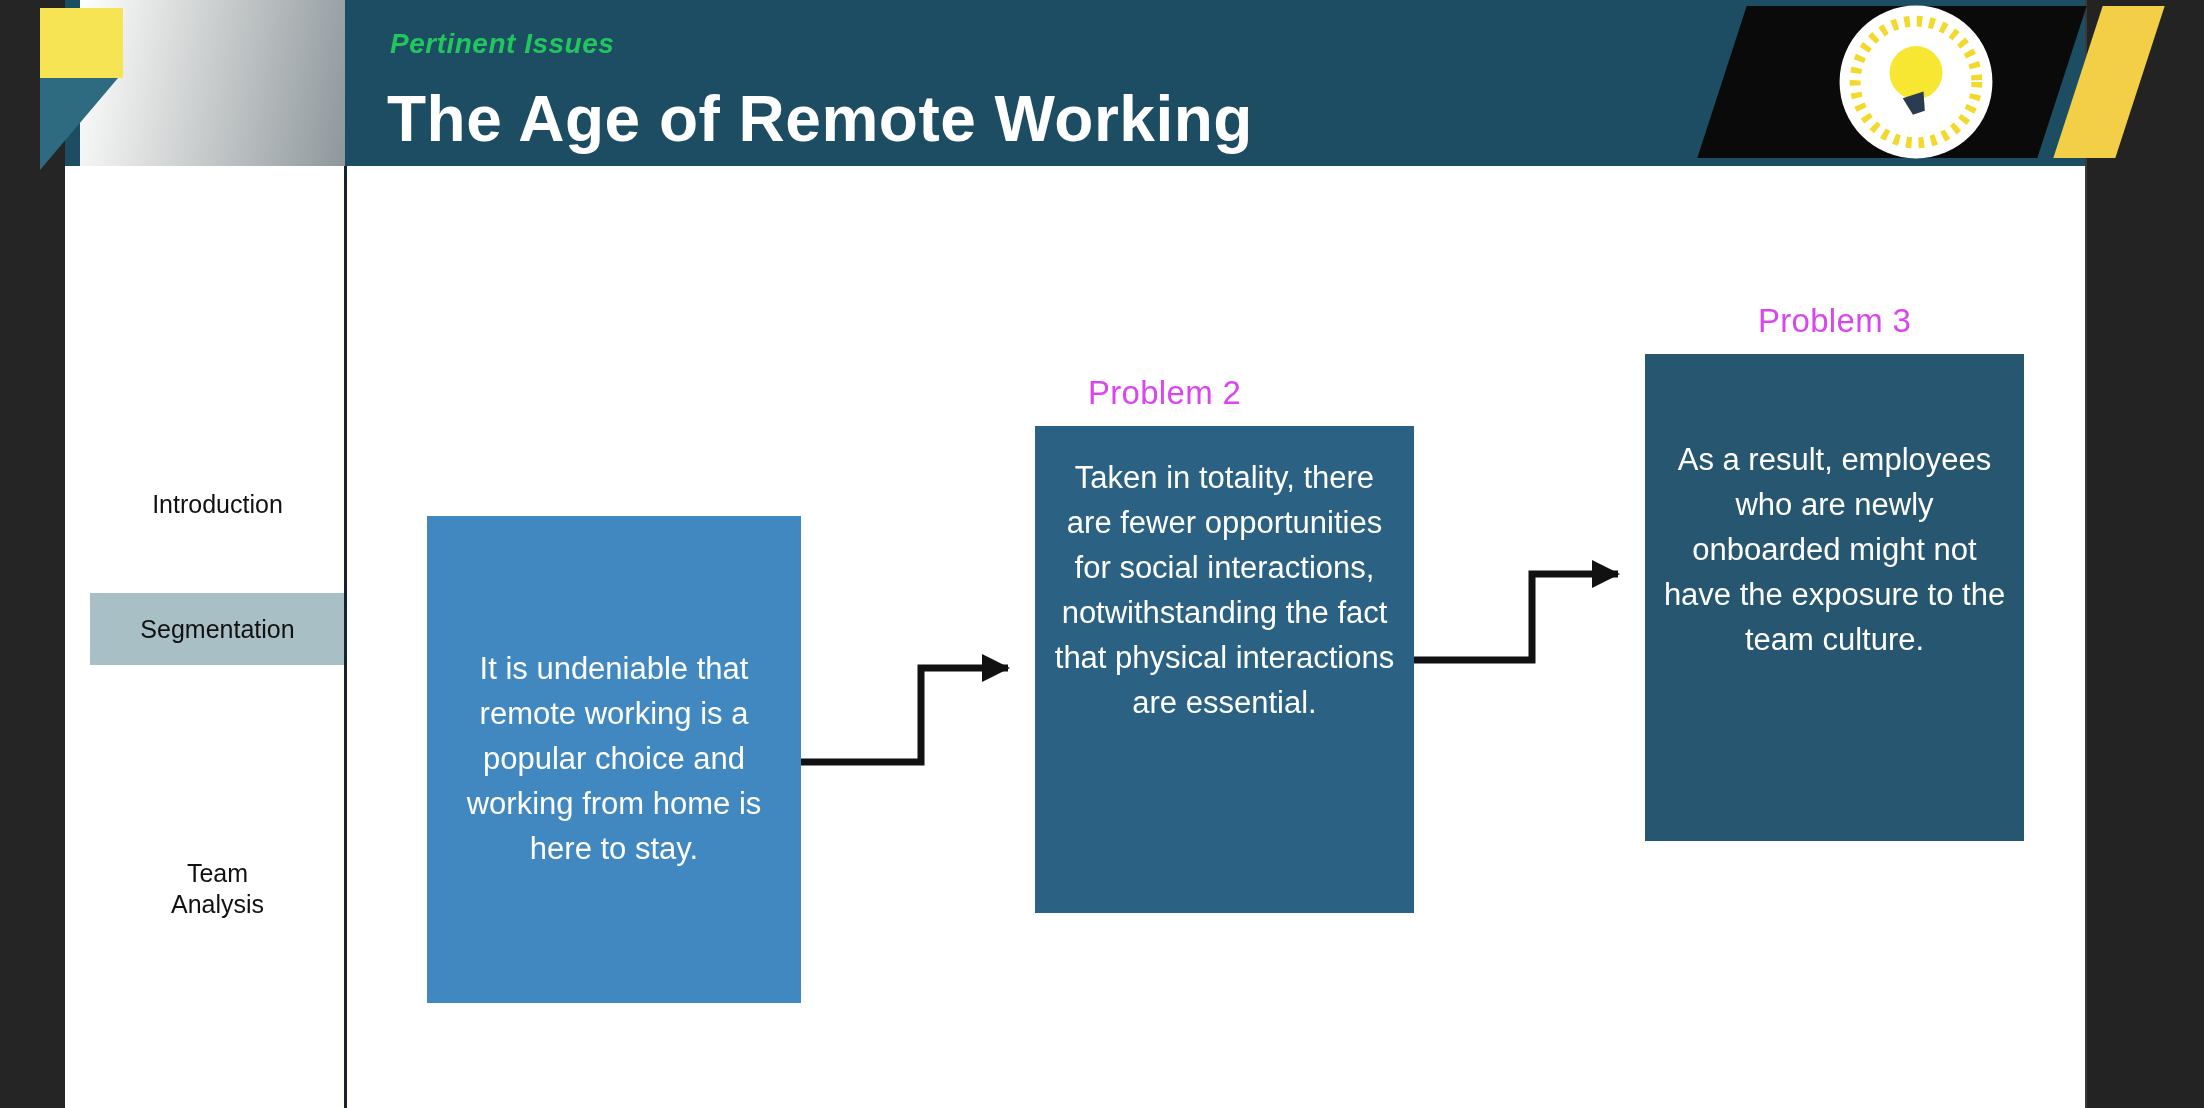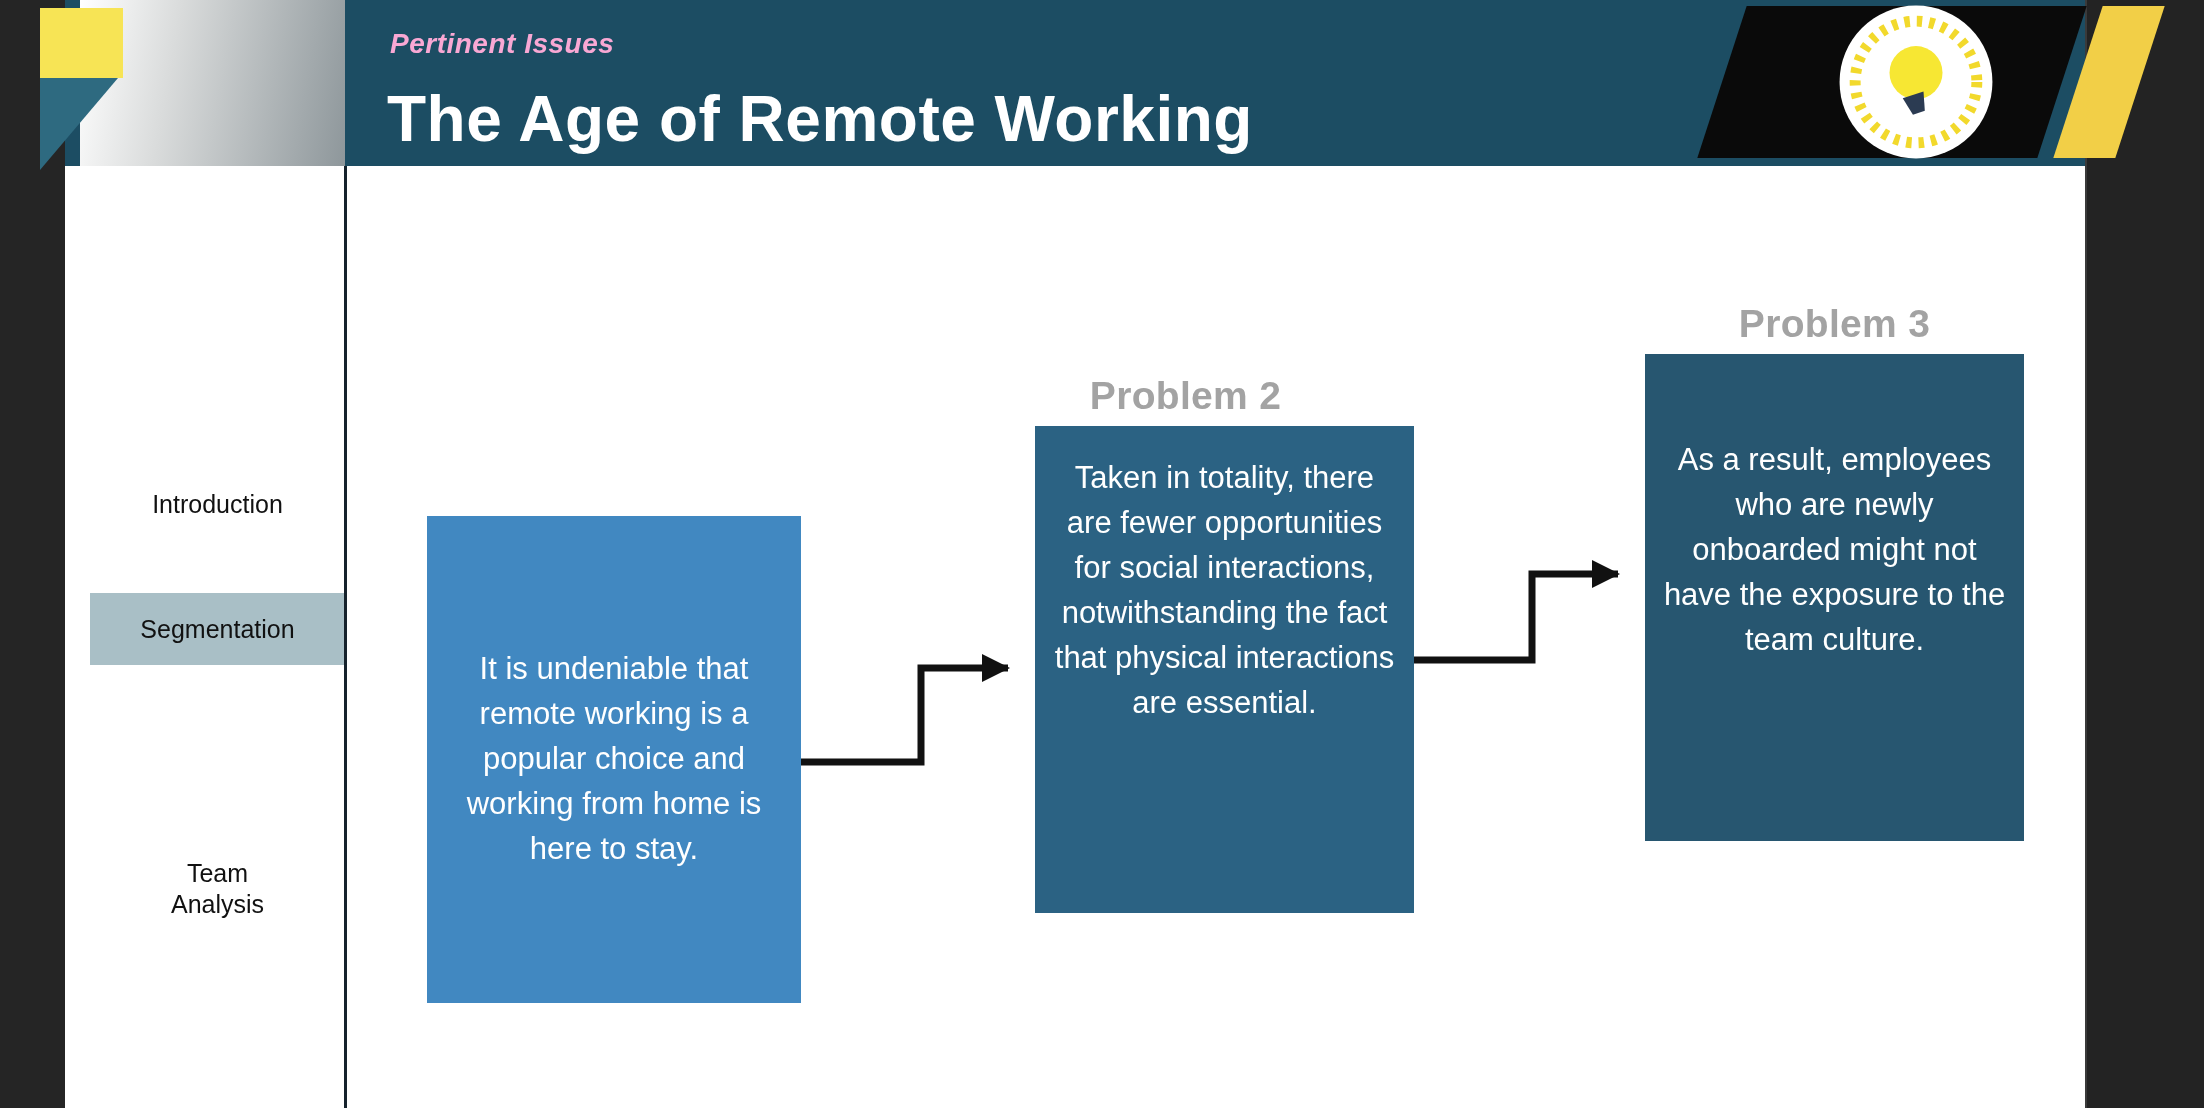--- a/index.html
+++ b/index.html
@@ -11,21 +11,21 @@
   .frame-left  { position:absolute; left:0; top:0; width:65px; height:1108px; background:#252525; }
   .frame-right { position:absolute; left:2085px; top:0; width:119px; height:1108px; background:#232323; border-left:2px solid #3a3a3a; }
 
   
   .slide { position:absolute; left:65px; top:0; width:2020px; height:1108px; background:#ffffff; }
 
   
   .header-band { position:absolute; left:0; top:0; width:2020px; height:166px; background:#1c4d63; }
   .header-gradient { position:absolute; left:15px; top:0; width:265px; height:166px;
                      background:linear-gradient(100deg,#ffffff 0%,#d9dbdb 35%,#8e979b 100%); }
-  .eyebrow { position:absolute; left:325px; top:28px; color:#f9a8d4; font-size:28px;
+  .eyebrow { position:absolute; left:325px; top:28px; color:#22c55e; font-size:28px;
              font-weight:bold; font-style:italic; letter-spacing:.5px; }
   .slide-title { position:absolute; left:322px; top:82px; color:#ffffff; font-size:64px;
                  font-weight:bold; letter-spacing:.5px; }
 
   
   .accent-square { position:absolute; left:40px; top:8px; width:83px; height:70px; background:#f7e455; }
   .accent-triangle { position:absolute; left:40px; top:78px; width:78px; height:92px; background:#2e6a80;
                      clip-path:polygon(0 0, 100% 0, 0 100%); }
 
   
@@ -42,23 +42,23 @@
               text-align:center; display:flex; align-items:center; justify-content:center; cursor:default; }
   .nav-item.active { background:#a9bfc6; }
   .nav-intro   { top:302px; height:72px; }
   .nav-seg     { top:427px; height:72px; }
   .nav-demo    { top:552px; height:72px; }
   .nav-team    { top:662px; height:96px; }
   .nav-team span { display:inline-block; width:140px; line-height:1.25;margin-top:26px; }
   .nav-conc    { top:797px; height:72px; }
 
   
-  .step-title { position:absolute; color:#a3a3a3; font-size:39px; text-align:center; letter-spacing:.3px;font-weight:bold; }
+  .step-title { position:absolute; color:#d946ef; font-size:33px; text-align:center; letter-spacing:.3px; }
   .title-1 { left:427px; top:466px; width:374px; }
-  .title-2 { left:996px; top:374px; width:379px; }
+  .title-2 { left:975px; top:374px; width:379px; }
   .title-3 { left:1645px; top:302px; width:379px; }
 
   .step-box { position:absolute; color:#ffffff; font-size:31px; line-height:1.45;
               text-align:center; display:flex; flex-direction:column; padding:0 18px; }
   .box-1 { left:427px;  top:516px; width:374px; height:487px; justify-content:center; }
   .box-2 { left:1035px; top:426px; width:379px; height:487px; justify-content:flex-start; padding-top:30px; }
   .box-3 { left:1645px; top:354px; width:379px; height:487px; justify-content:flex-start; padding-top:84px; }
 
   .arrows { position:absolute; left:0; top:0; pointer-events:none; }
 </style>

